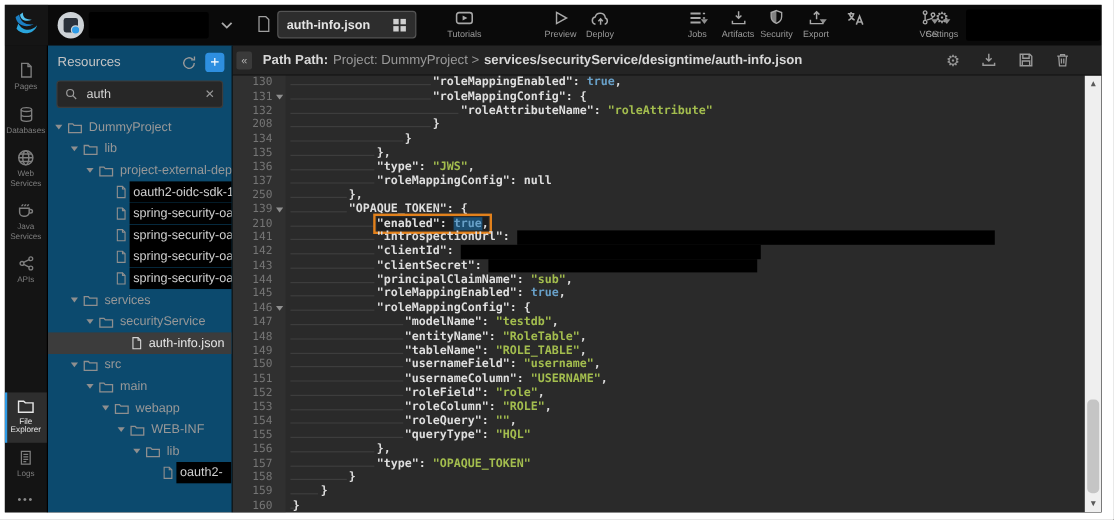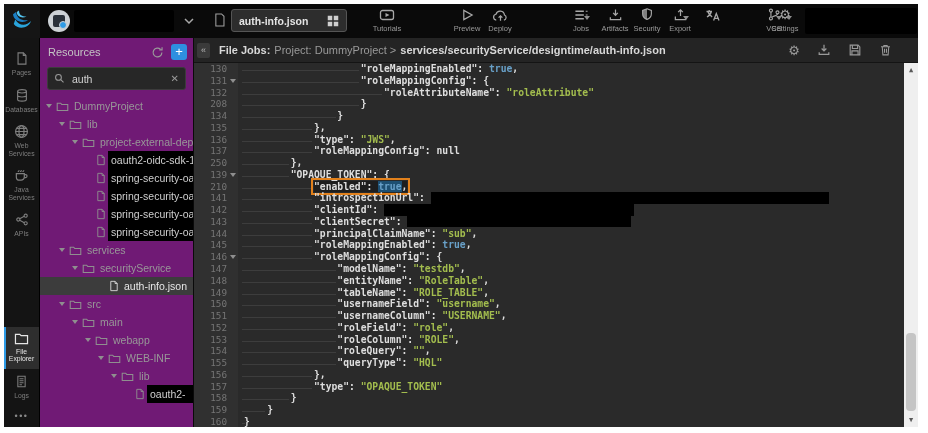--- a/index.html
+++ b/index.html
@@ -39,21 +39,21 @@
   .rail{width:36px;background:#141414;display:flex;flex-direction:column;align-items:stretch;
         padding-top:8px;box-sizing:border-box;border-right:1px solid #000;}
   .rail-item{display:flex;flex-direction:column;align-items:center;gap:3px;padding:5px 1px 6px;
              color:#7e7e7e;cursor:pointer;}
   .rail-item .rl{font-size:6.8px;line-height:7.5px;text-align:center;}
   .rail-item.active{background:#2e2e2e;box-shadow:inset 2px 0 0 #2e9be6;color:#e6e6e6;}
   .rail-spacer{flex:1;}
   .rail-more{letter-spacing:1.5px;font-size:9px;text-align:center;color:#8a8a8a;padding:6px 0;cursor:pointer;}
 
   
-  .res{width:154px;background:#701a75;border-right:1px solid #0a0a0a;display:flex;flex-direction:column;box-sizing:border-box;}
+  .res{width:154px;background:#0c4a6e;border-right:1px solid #0a0a0a;display:flex;flex-direction:column;box-sizing:border-box;}
   .res-head{display:flex;align-items:center;padding:6px 6px 4px 8px;gap:7px;}
   .res-title{flex:1;font-size:11px;color:#c4c4c4;}
   .res-refresh{color:#9a9a9a;display:flex;cursor:pointer;}
   .res-plus{width:16px;height:16px;border-radius:3px;background:#2e8fe0;color:#fff;font-size:13px;line-height:15px;
             text-align:center;cursor:pointer;flex:0 0 auto;}
   .search{margin:3px 7px 7px;height:21px;background:#272727;border:1px solid #3c3c3c;border-radius:3px;
           display:flex;align-items:center;padding:0 6px;gap:5px;}
   .search svg{flex:0 0 auto;color:#9a9a9a;}
   .search input{flex:1;min-width:0;background:transparent;border:none;outline:none;color:#d2d2d2;
                 font-size:10.5px;font-family:"Liberation Sans",sans-serif;}
@@ -521,21 +521,21 @@
               <span class="lblw">
                 <span>oauth2-</span>
               </span>
             </div>
           </div>
     </aside>
 
     <main class="main">
       <div class="pathbar">
         <span class="collapse-btn">«</span>
-        <span class="fp-label">File Jobs:</span>
+        <span class="fp-label">Path Path:</span>
         <span class="fp-proj">Project: DummyProject &gt;</span>
         <span class="fp-path">services/securityService/designtime/auth-info.json</span>
         <span class="pb-spacer"></span>
         <span class="pb-ic pb-gear">⚙</span>
         <span class="pb-ic">
           <svg width="14" height="14" viewBox="0 0 16 16">
                 <path d="M8 2v7M5.3 6.3L8 9l2.7-2.7" fill="none" stroke="currentColor" stroke-width="1.4"></path>
                 <path d="M2.5 10.5v2.5h11v-2.5" fill="none" stroke="currentColor" stroke-width="1.4"></path>
               </svg>
         </span>

